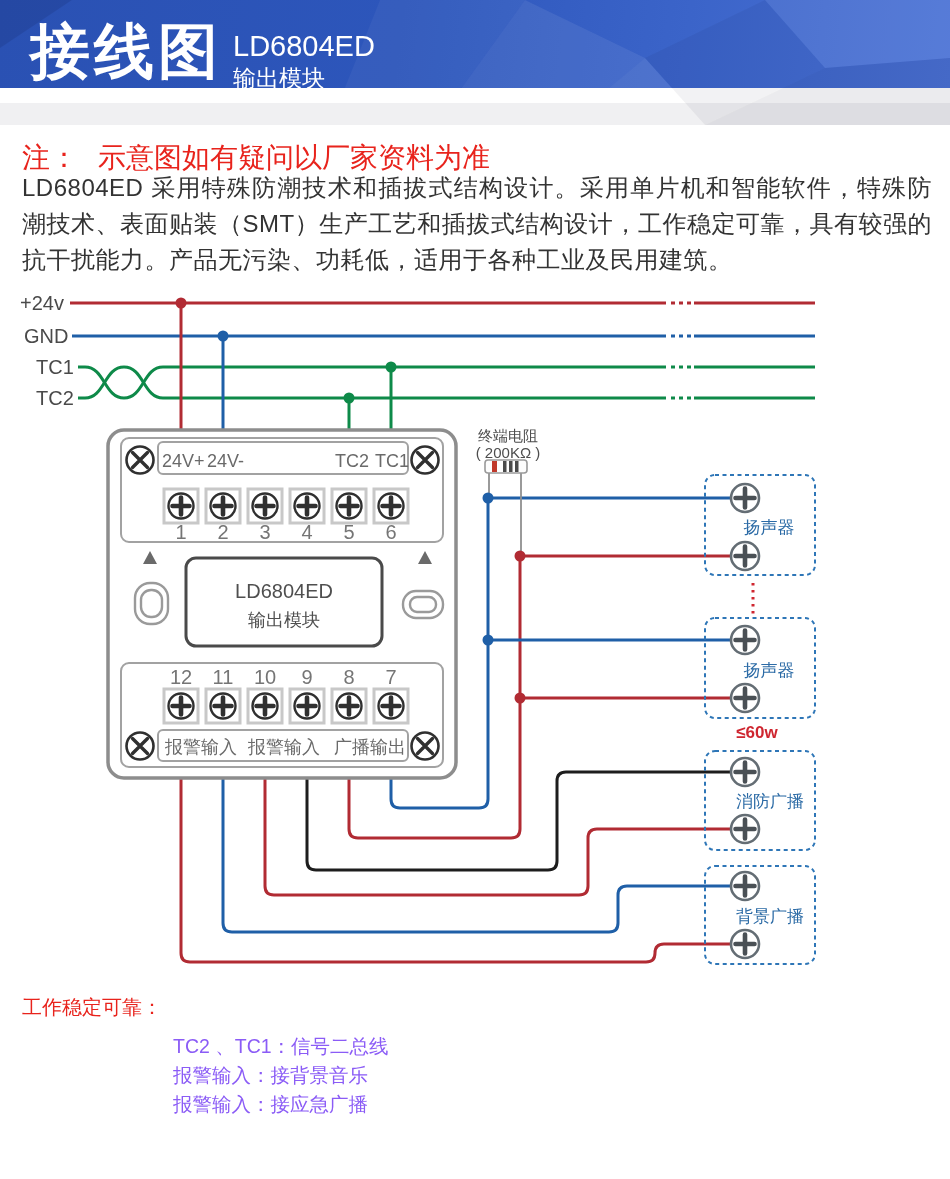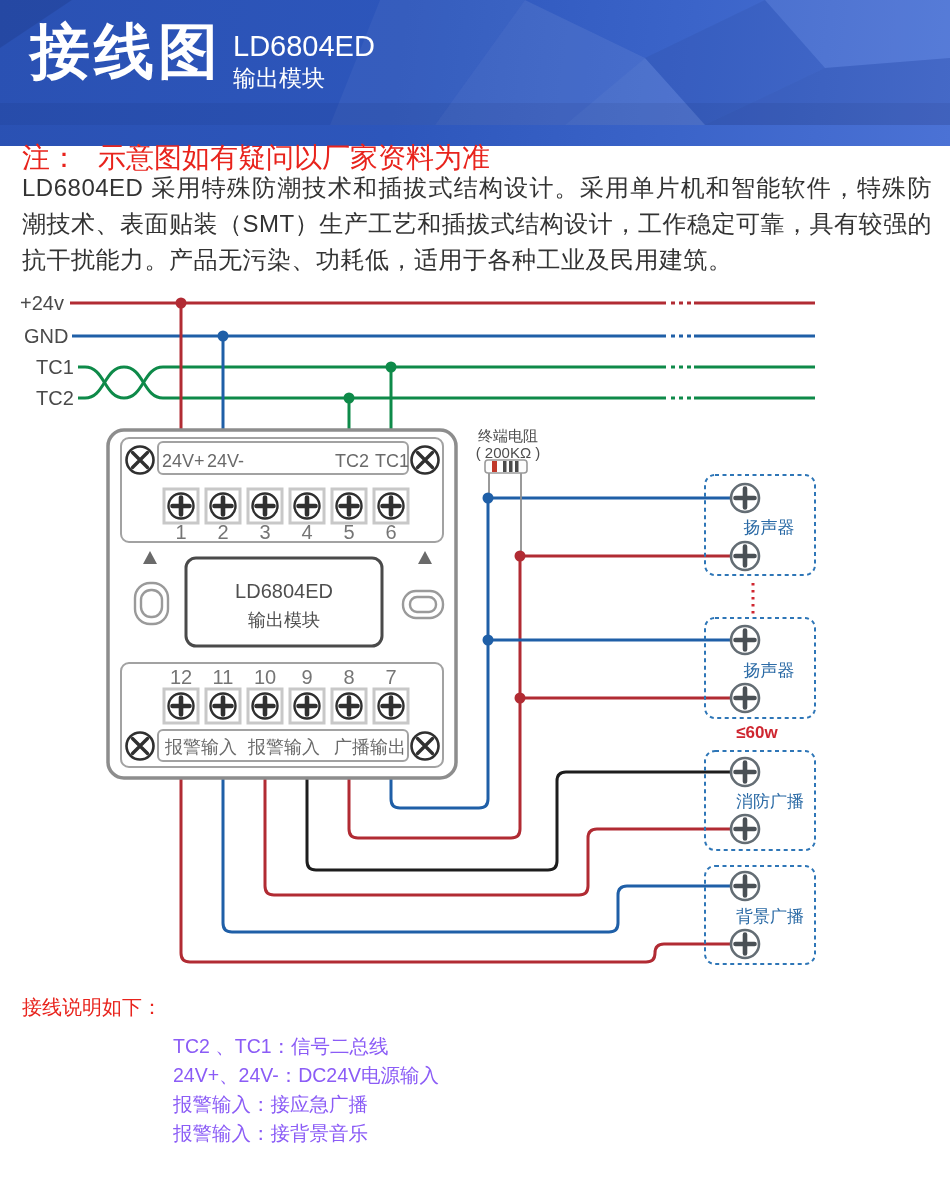--- a/index.html
+++ b/index.html
@@ -1,21 +1,21 @@
 <!DOCTYPE html>
 <html style="--wire_red: #b12b33; --wire_blue: #1f5fa7; --wire_green: #0e8a49; --wire_black: #1d1d1d; --accent_red: #e8231c; --power_red: #cf2630; --device_blue: #2e76b7; --device_text_blue: #2c6ba6; --header_blue: #2b53b8; --module_gray: #8d8d8d;"><head>
 <meta charset="utf-8">
 <style>
   html,body{margin:0;padding:0;}
   body{background:#ffffff;font-family:"Liberation Sans","DejaVu Sans",sans-serif;}
   .page{position:relative;width:950px;height:1179px;background:#fff;overflow:hidden;}
 
   
   .header{
-    position:absolute;left:0;top:0;width:950px;height:146px;
+    position:absolute;left:0;top:0;width:950px;height:88px;
     background:linear-gradient(97deg,#2a51b3 0%,#2d56bb 42%,#3b64c9 72%,#4b72d5 100%);
   }
   .header .facets{position:absolute;left:0;top:0;}
   .header .title{
     position:absolute;left:30px;top:22px;
     font-size:60px;font-weight:bold;color:#ffffff;letter-spacing:4px;line-height:1;
   }
   .header .subtitle{position:absolute;left:233px;top:30px;color:#ffffff;}
   .header .subtitle .model{font-size:29px;line-height:33px;}
   .header .subtitle .module{font-size:23px;line-height:30px;}
@@ -232,21 +232,20 @@
       <text class="t-dev" x="770" y="807" text-anchor="middle">消防广播</text>
     </g>
     <g>
       <rect class="devbox" x="705" y="866" width="110" height="98" rx="10"></rect>
       <use href="#dev-screw" x="745" y="886"></use>
       <use href="#dev-screw" x="745" y="944"></use>
       <text class="t-dev" x="770" y="922" text-anchor="middle">背景广播</text>
     </g>
   </svg>
 
-  <div class="legend-title">接线说明如下：</div>
+  <div class="legend-title">工作稳定可靠：</div>
   <div class="legend-items">
     <div>TC2 、TC1：信号二总线</div>
-    <div>24V+、24V-：DC24V电源输入</div>
+    <div>报警输入：接背景音乐</div>
     <div>报警输入：接应急广播</div>
-    <div>报警输入：接背景音乐</div>
   </div>
 
 </div>
 
 </body></html>

